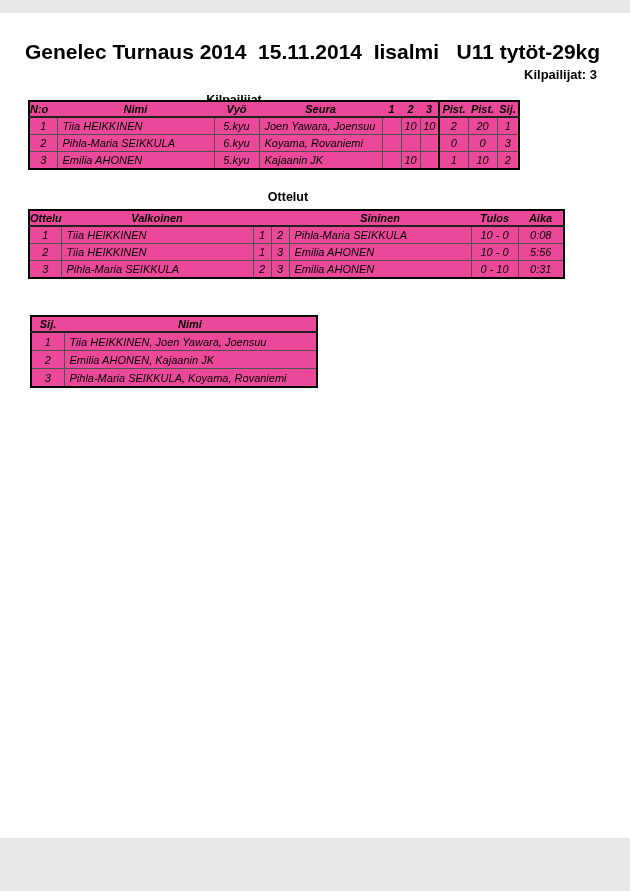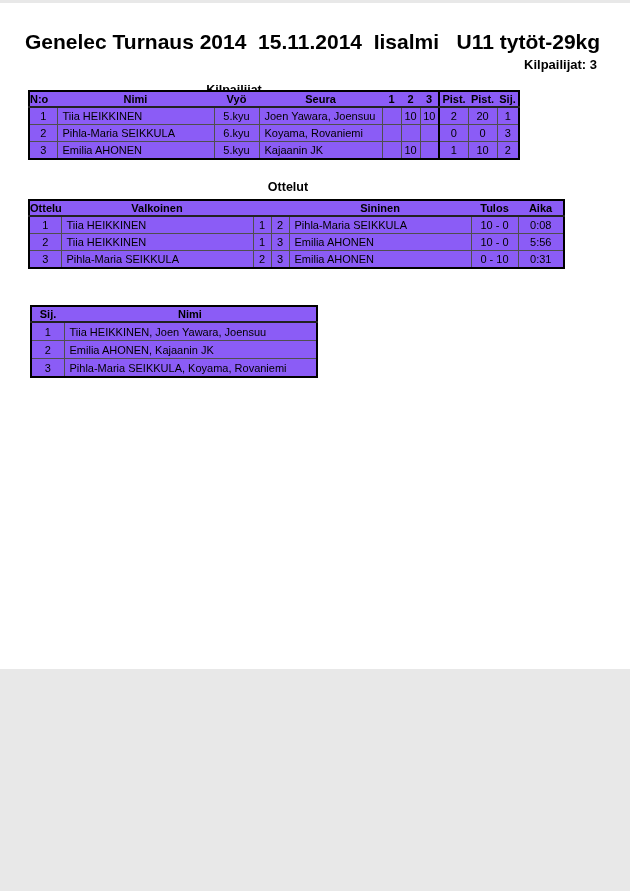--- a/index.html
+++ b/index.html
@@ -1,19 +1,19 @@
 <!DOCTYPE html>
 <html><head>
 <meta charset="utf-8">
 <style>
   html,body { margin:0; padding:0; background:#e8e8e8; }
   .page {
     position:relative;
-    width:630px; height:666px;
-    margin:3px auto;
+    width:630px; height:825px;
+    margin:13px auto;
     background:#ffffff;
     color:#000;
     font-family:"Liberation Sans","DejaVu Sans",sans-serif;
     overflow:hidden;
   }
   .main-title {
     position:absolute; left:25px; top:27px;
     font-size:21px; font-weight:bold; line-height:24px;
     white-space:pre; letter-spacing:0;
   }
@@ -27,21 +27,22 @@
     text-align:center; white-space:nowrap;
   }
   #t1-title { left:28px; top:80px;  width:412px; }
   #t2-title { left:28px; top:177px; width:520px; }
   #t3-title { left:30px; top:286px; width:277px; }
 
   table.sheet {
     position:absolute;
     border-collapse:collapse; table-layout:fixed;
     border:2px solid #000;
-    background:#8b5cf6;
+    background:#ec4899;
+    font-style:italic;
   }
   #competitors-table { left:28px; top:87px;  width:490px; }
   #matches-table     { left:28px; top:196px; width:535px; }
   #results-table     { left:30px; top:302px; width:286px; }
 
   table.sheet th {
     font-size:11px; font-weight:bold;
     height:14px; padding:0;
     border:0; border-bottom:2px solid #222;
     vertical-align:middle;

